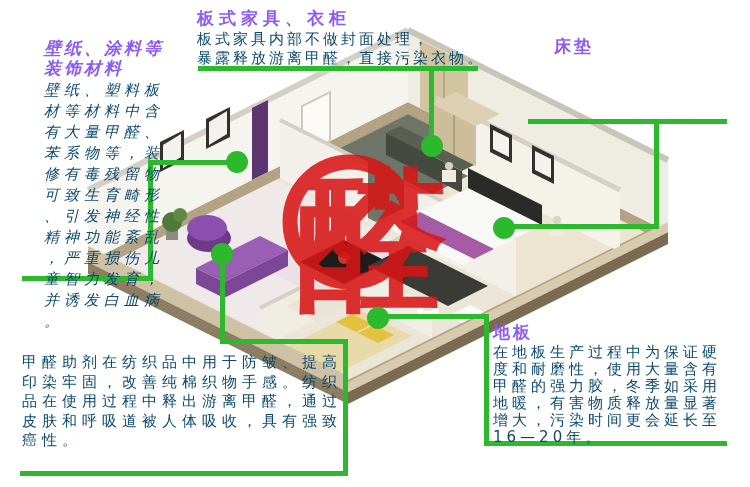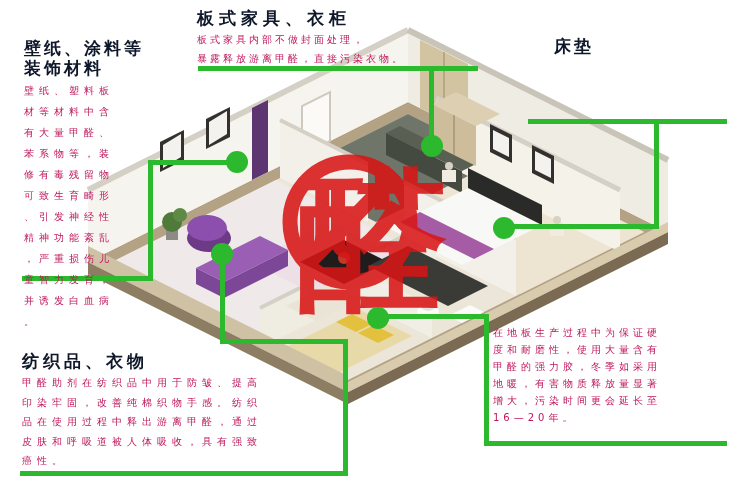--- a/index.html
+++ b/index.html
@@ -4,32 +4,32 @@
 <style>
   html,body{margin:0;padding:0;background:#fff;}
   .stage{
     position:relative;width:750px;height:487px;background:#ffffff;overflow:hidden;
     font-family:"DejaVu Sans","Liberation Sans",sans-serif;
   }
   .room-svg{position:absolute;left:0;top:0;width:750px;height:487px;}
   
   .callout{position:absolute;z-index:6;}
   .callout h3{
-    margin:0;font-size:17px;font-weight:bold;color:#0f172a;
+    margin:0;font-size:17px;font-weight:bold;color:#8b5cf6;
     line-height:20px;white-space:pre-line;letter-spacing:3px;
   }
   .callout p{
-    margin:2px 0 0;font-size:10px;color:#be185d;white-space:pre-line;
+    margin:2px 0 0;font-size:15px;color:#0c4a6e;white-space:pre-line;
   }
   .co-panel{left:197px;top:8px;width:310px;}
   .co-panel h3{letter-spacing:5px;}
   .co-panel p{line-height:19px;letter-spacing:3px;}
   .co-mattress{left:554px;top:36px;width:222px;}
   .co-mattress p{line-height:19px;letter-spacing:3px;}
-  .co-wallpaper{left:24px;top:38px;width:128px;}
+  .co-wallpaper{left:44px;top:38px;width:128px;font-style:italic;}
   .co-wallpaper p{line-height:21px;letter-spacing:5px;}
   .co-textile{left:22px;top:351px;width:330px;}
   .co-textile h3{letter-spacing:4px;}
   .co-textile p{line-height:19.5px;letter-spacing:5px;}
   .co-floor{left:493px;top:322px;width:240px;}
   .co-floor p{line-height:17px;letter-spacing:4px;}
   
   .cl{position:absolute;background:#2db92d;z-index:5;}
   .dot{position:absolute;width:22px;height:22px;border-radius:50%;background:#2db92d;z-index:5;}
 </style>
@@ -223,29 +223,29 @@
 可致生育畸形
 、引发神经性
 精神功能紊乱
 ，严重损伤儿
 童智力发育，
 并诱发白血病
 。</p>
   </div>
 
   <div class="callout co-textile">
-    <h3>纺织品、衣物</h3>
     <p>甲醛助剂在纺织品中用于防皱、提高
 印染牢固，改善纯棉织物手感。纺织
 品在使用过程中释出游离甲醛，通过
 皮肤和呼吸道被人体吸收，具有强致
 癌性。</p>
   </div>
 
   <div class="callout co-floor">
+    <h3>地板</h3>
     <p>在地板生产过程中为保证硬
 度和耐磨性，使用大量含有
 甲醛的强力胶，冬季如采用
 地暖，有害物质释放量显著
 增大，污染时间更会延长至
 16—20年。</p>
   </div>
 
 </div>
 

